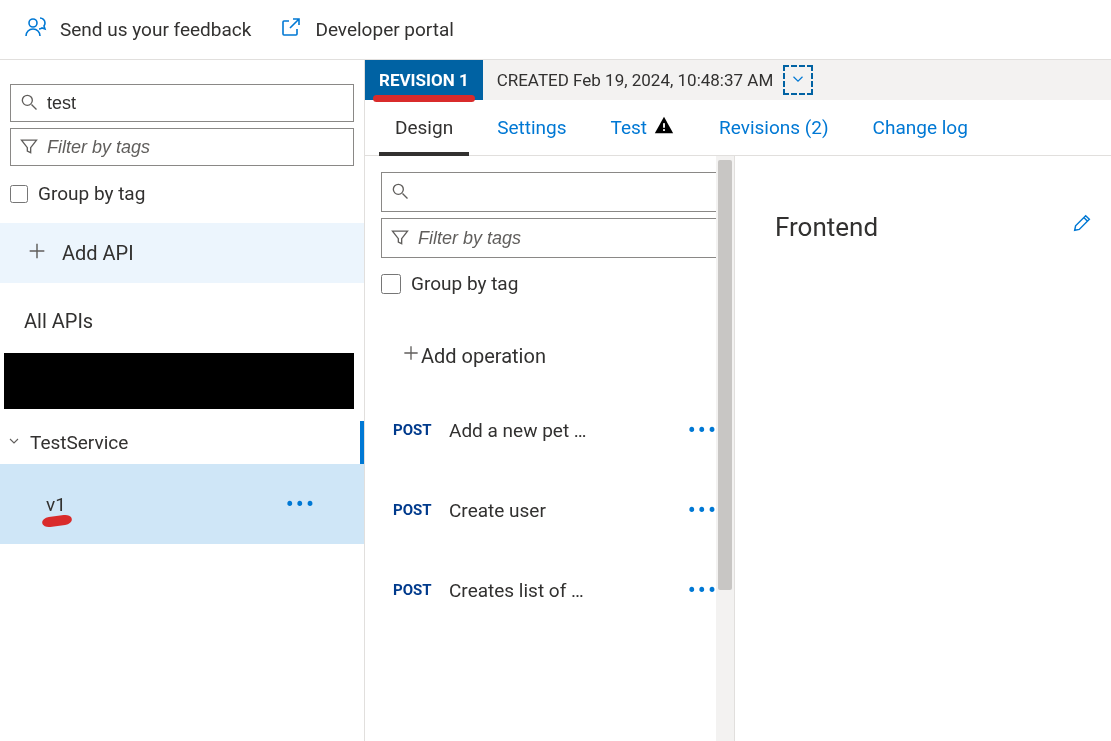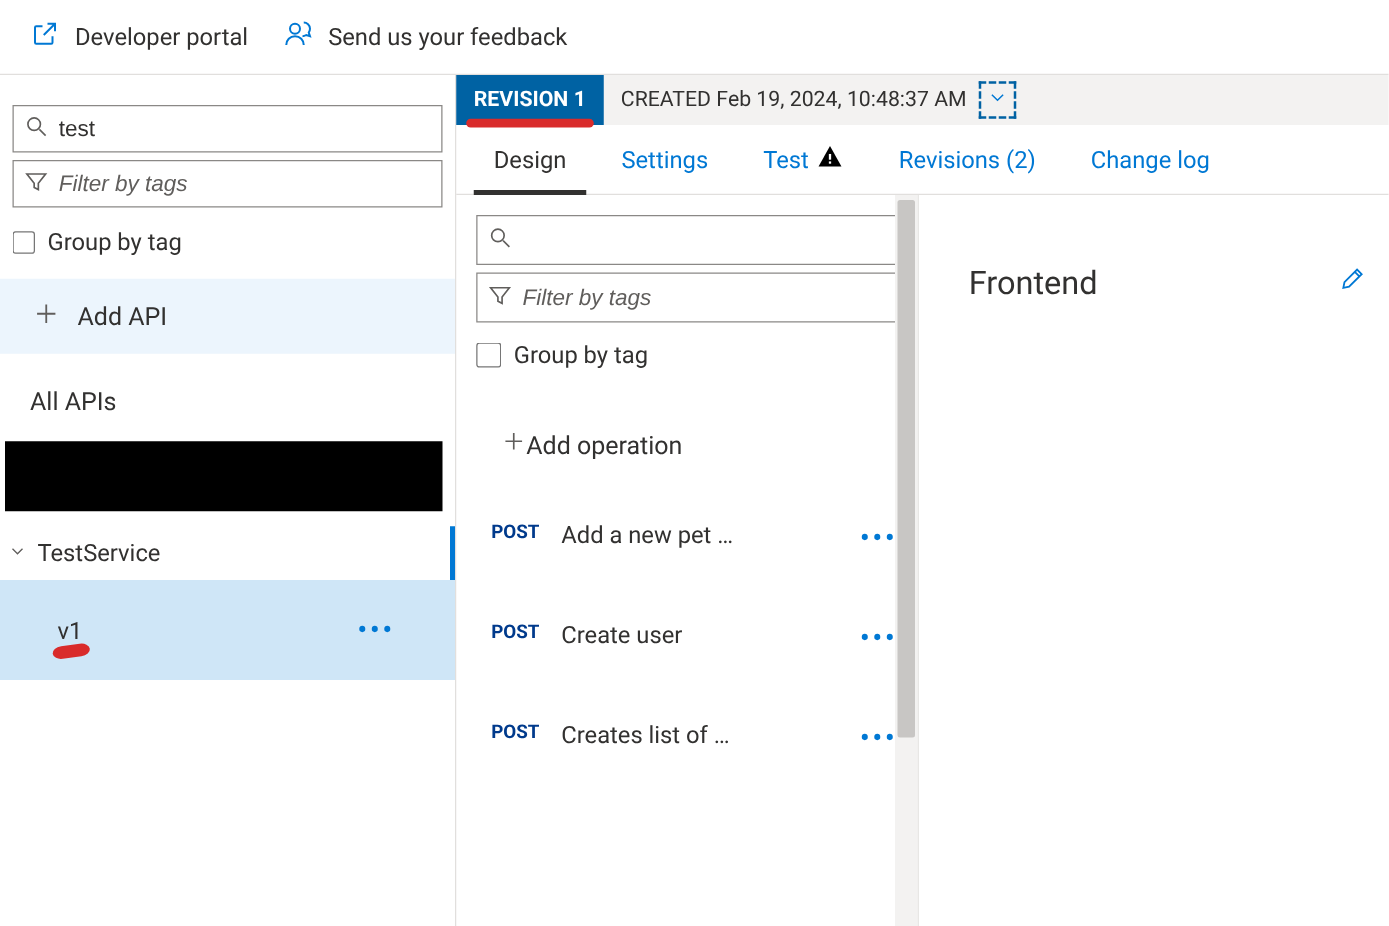--- a/index.html
+++ b/index.html
@@ -262,20 +262,21 @@
     margin: 0 -16px;
     padding: 24px 0 24px 28px;
     font-size: 20px;
     font-weight: 600;
   }
 
   .op-row {
     margin: 0 -16px;
     padding: 26px 16px 26px 28px;
     display: flex;
+    align-items: center;
     font-size: 19px;
     cursor: pointer;
   }
   .op-method {
     color: #003a8c;
     font-weight: 700;
     font-size: 15px;
     width: 56px;
     flex-shrink: 0;
   }
@@ -319,36 +320,36 @@
   .edit-btn { cursor: pointer; }
   .edit-btn svg { width: 22px; height: 22px; }
 
   .blue-stroke { stroke: #0078d4; fill: none; stroke-width: 1.6; }
   .gray-stroke { stroke: #605e5c; fill: none; stroke-width: 1.6; }
 </style>
 </head>
 <body>
 
 <div class="topbar">
-  <div class="top-link">
-    <span>
-      <svg viewBox="0 0 24 24">
-          <path class="blue-stroke" d="M14 4h6v6M20 4l-9 9M18 14v5a1 1 0 0 1-1 1H5a1 1 0 0 1-1-1V7a1 1 0 0 1 1-1h5"></path>
-        </svg>
-    </span>
-    <span>Developer portal</span>
-  </div>
   <div class="top-link">
     <span>
       <svg viewBox="0 0 24 24">
           <circle class="blue-stroke" cx="9" cy="8" r="4"></circle>
           <path class="blue-stroke" d="M2 21c0-4 3-7 7-7s7 3 7 7M16 3c2.5 0 5 2 5 5 0 1-.3 2-1 3l1 3-3-1c-1 .6-2 1-3 1"></path>
         </svg>
     </span>
     <span>Send us your feedback</span>
+  </div>
+  <div class="top-link">
+    <span>
+      <svg viewBox="0 0 24 24">
+          <path class="blue-stroke" d="M14 4h6v6M20 4l-9 9M18 14v5a1 1 0 0 1-1 1H5a1 1 0 0 1-1-1V7a1 1 0 0 1 1-1h5"></path>
+        </svg>
+    </span>
+    <span>Developer portal</span>
   </div>
 </div>
 
 <div class="layout">
 
   <div class="sidebar">
 
     <div class="filter-box">
       <span>
         <svg viewBox="0 0 24 24">

